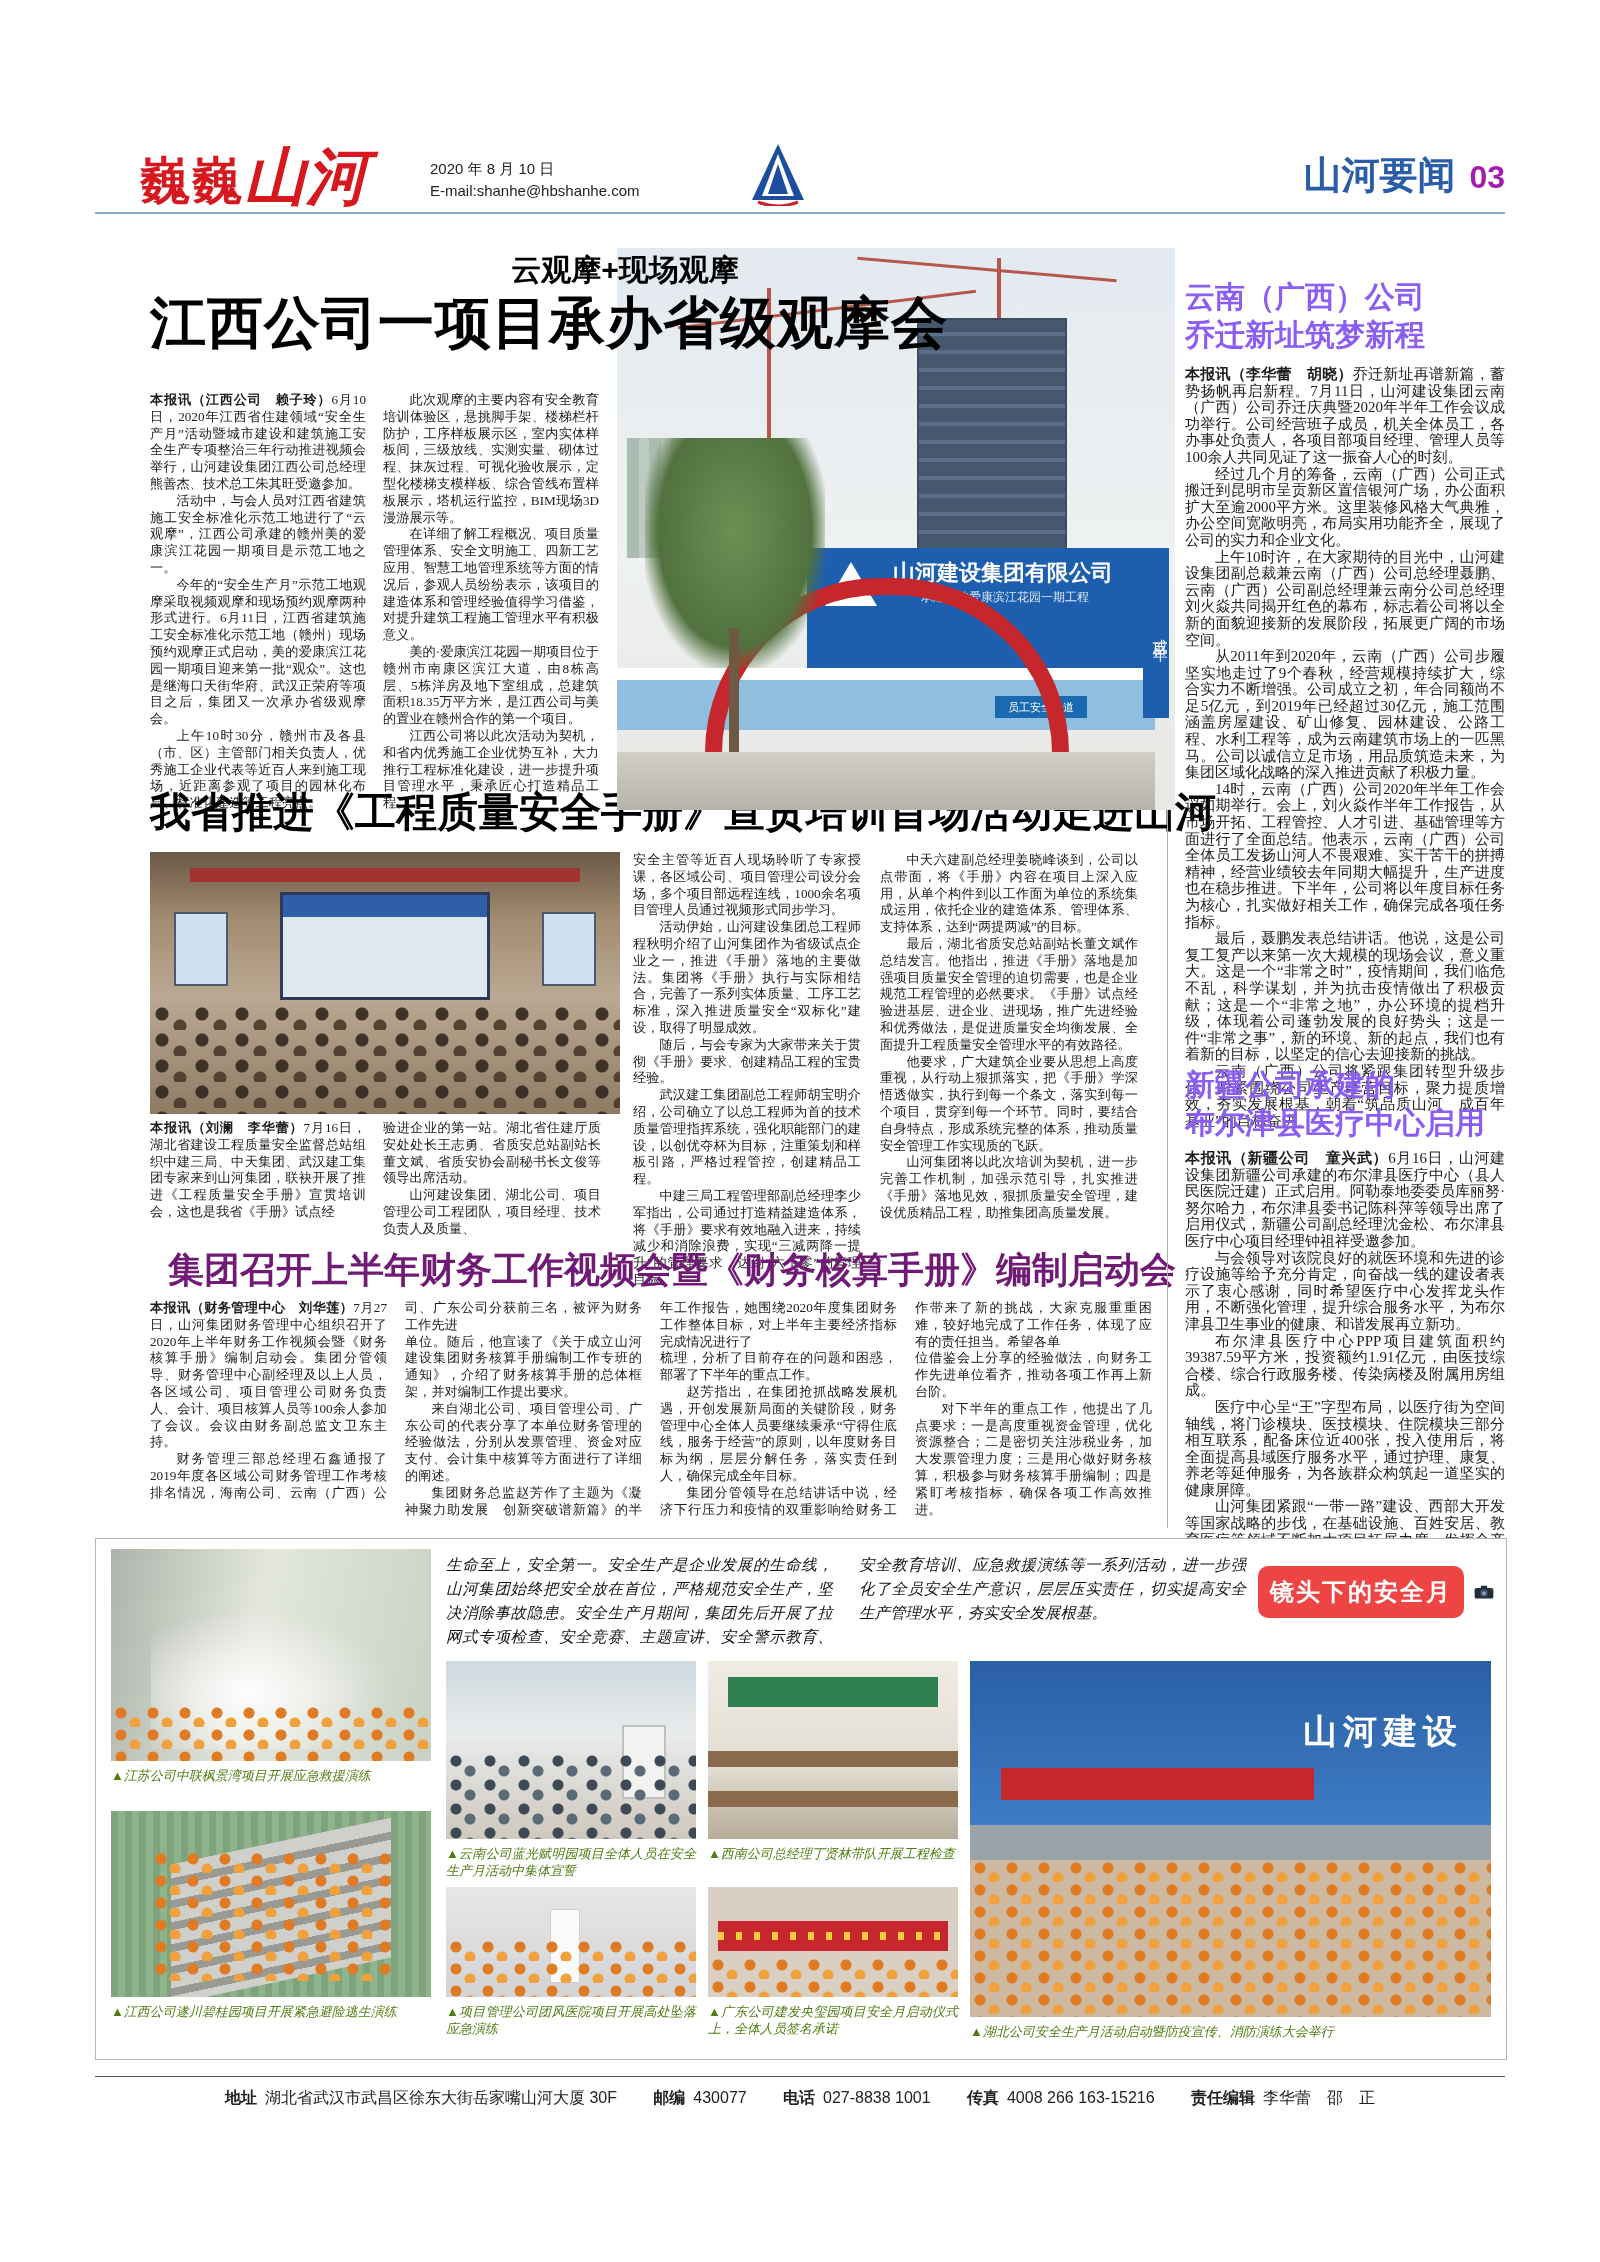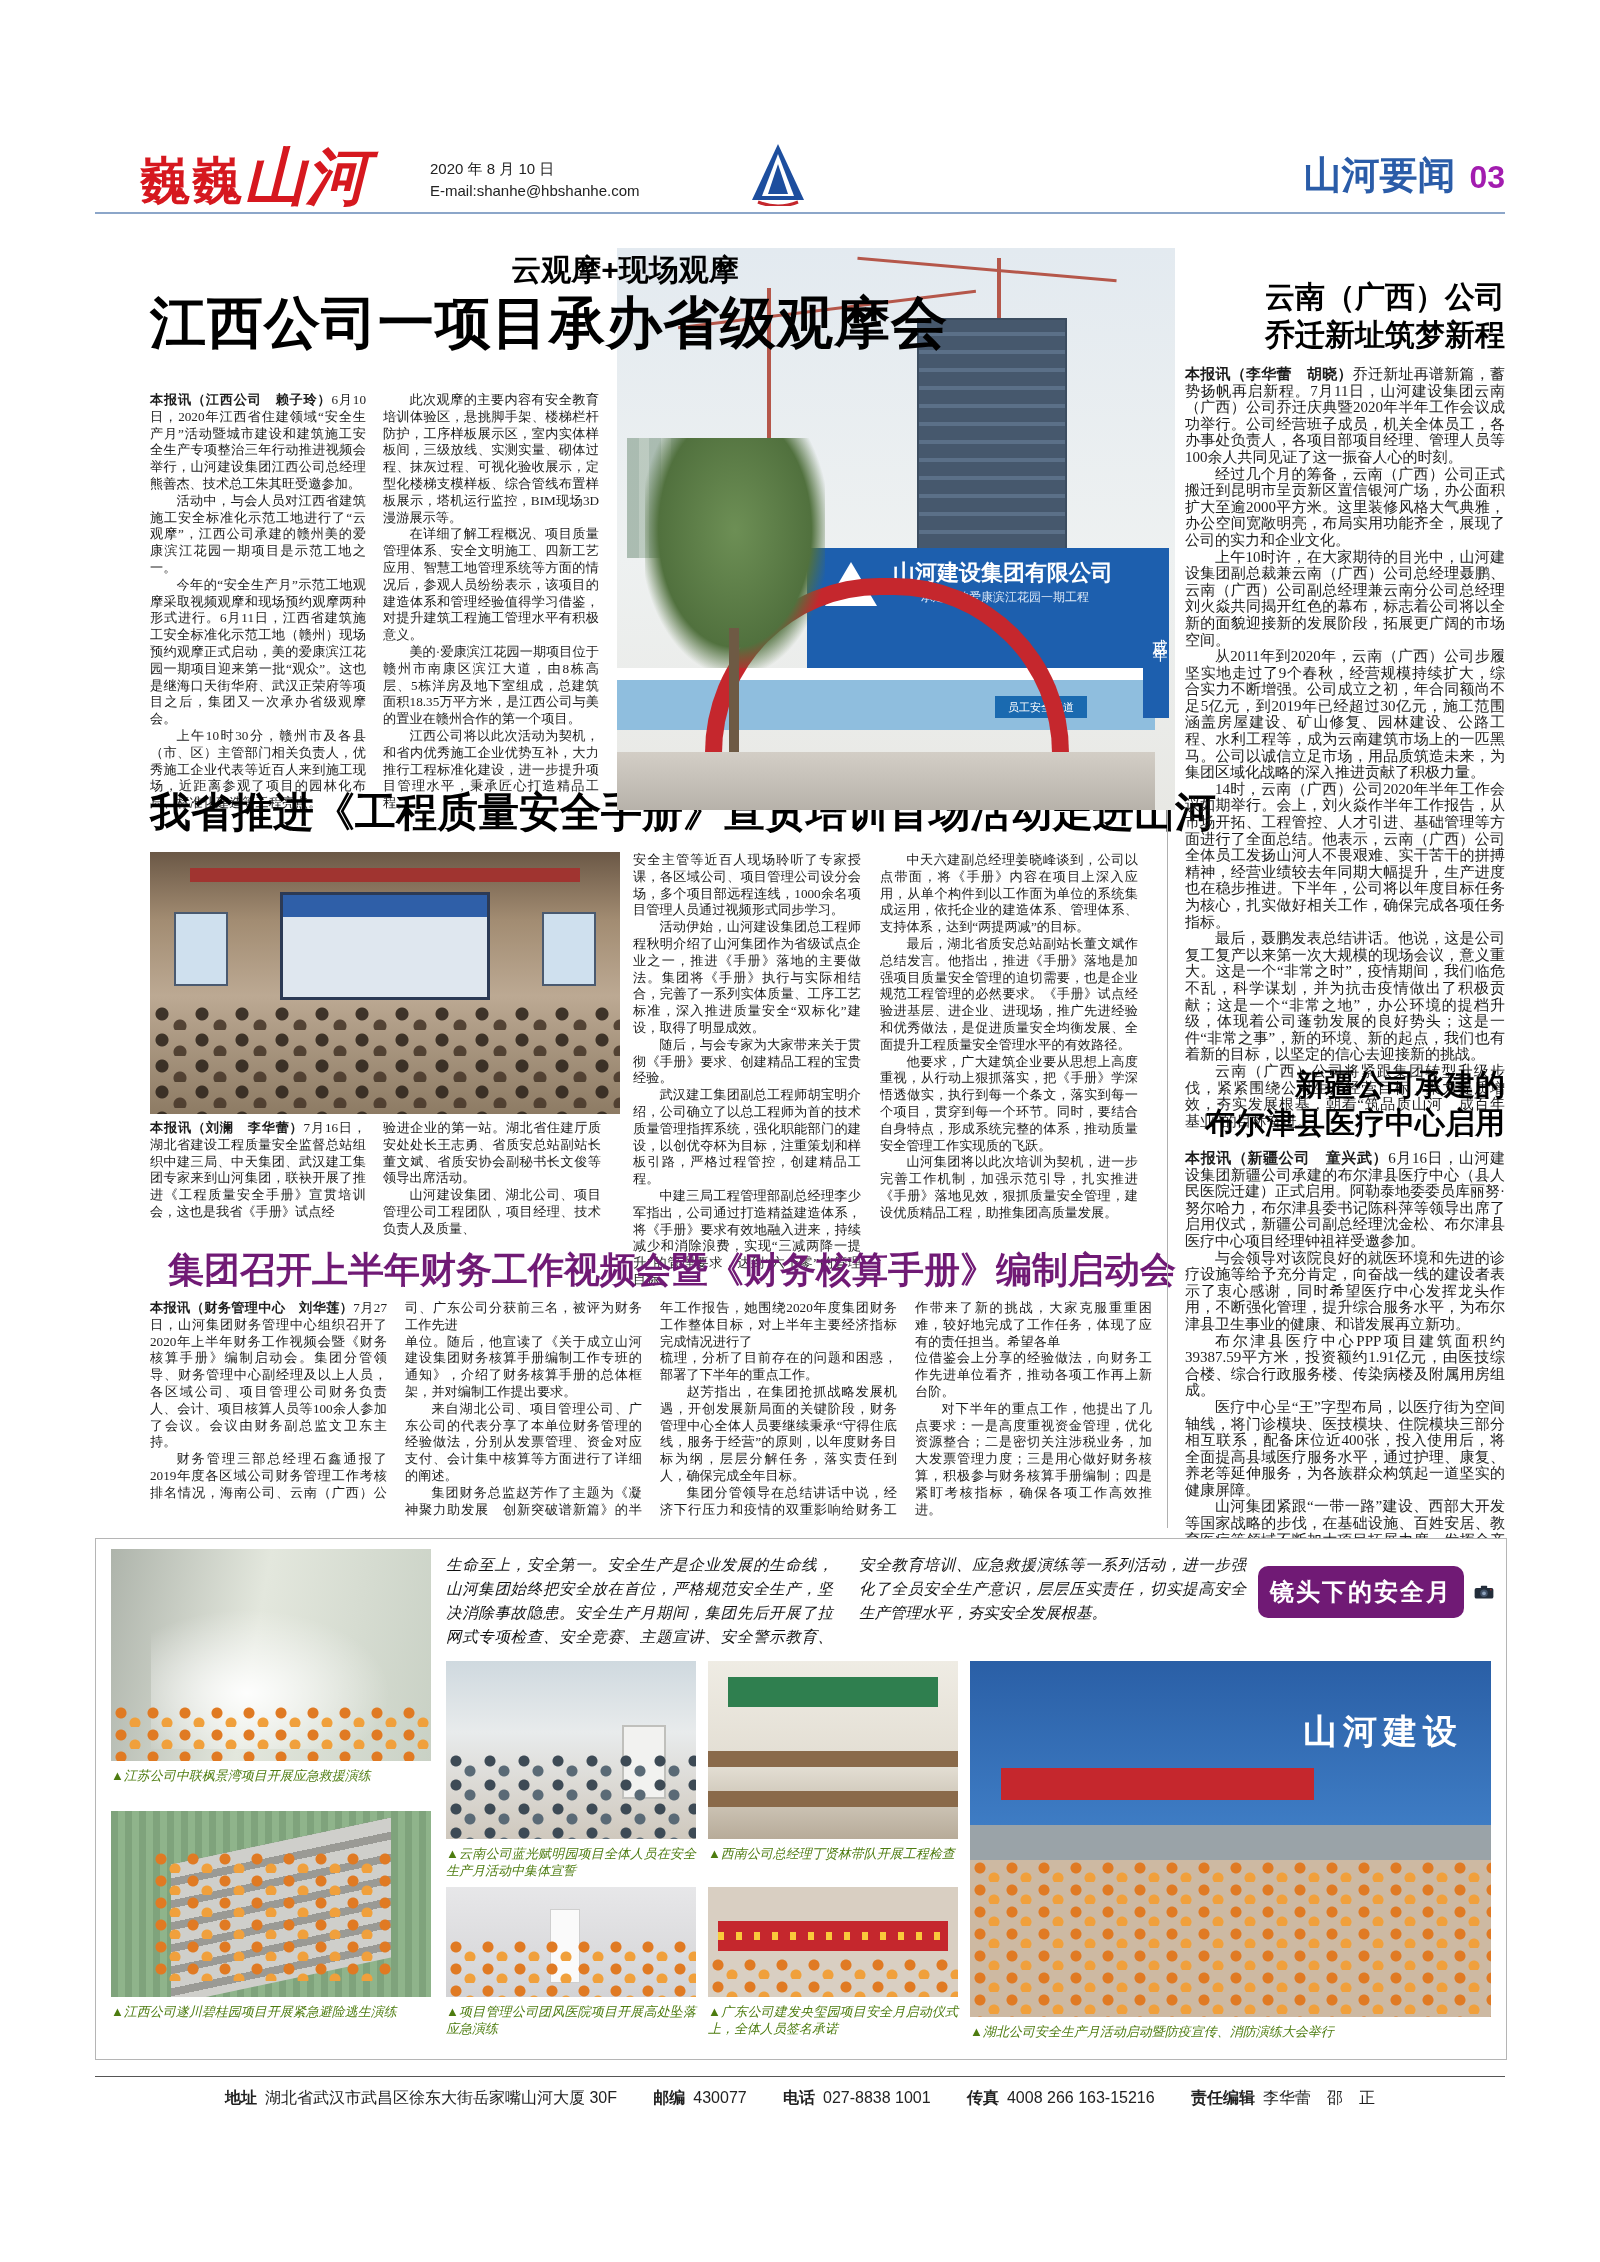--- a/index.html
+++ b/index.html
@@ -25,22 +25,22 @@
   .lead{font-weight:bold;}
   
   .kicker{left:150px;top:250px;width:950px;text-align:center;font-family:"Liberation Sans",sans-serif;
           font-weight:bold;font-size:30px;color:#000;z-index:3;}
   .h1{left:150px;top:286px;width:1005px;font-family:"Liberation Sans",sans-serif;font-weight:900;
       font-size:56px;letter-spacing:1px;color:#000;z-index:3;white-space:nowrap;}
   .h2{left:150px;top:785px;width:1010px;font-family:"Liberation Sans",sans-serif;font-weight:900;
       font-size:41px;color:#000;white-space:nowrap;}
   .h3{left:168px;top:1246px;width:1010px;font-family:"Liberation Sans",sans-serif;font-weight:900;
       font-size:36px;color:#701a75;white-space:nowrap;}
-  .side-title{width:320px;text-align:right;font-family:"Liberation Sans",sans-serif;font-weight:900;
-      font-size:30px;line-height:38px;color:#000000;}
+  .side-title{width:320px;text-align:left;font-family:"Liberation Sans",sans-serif;font-weight:900;
+      font-size:30px;line-height:38px;color:#8b5cf6;}
   
   .a1c1{left:150px;top:392px;width:216px;height:424px;}
   .a1c2{left:383px;top:392px;width:216px;height:424px;}
   .a2b1{left:150px;top:1120px;width:216px;height:104px;}
   .a2b2{left:383px;top:1120px;width:218px;height:104px;}
   .a2cA{left:633px;top:852px;width:228px;height:372px;}
   .a2cB{left:880px;top:852px;width:258px;height:372px;}
   .a3body{left:150px;top:1300px;width:1002px;height:228px;column-count:4;column-gap:18px;}
   .vrule{left:1167px;top:252px;width:1px;height:1276px;background:#b0b0b0;}
   .s1t{left:1185px;top:278px;}
@@ -87,21 +87,21 @@
          background-image:radial-gradient(circle at 12px 10px,#32281f 0 6px,rgba(0,0,0,0) 7px),
                           radial-gradient(circle at 30px 22px,#4a3a2c 0 6px,rgba(0,0,0,0) 7px);
          background-size:40px 26px;opacity:.9;}
   
   .collage{left:95px;top:1538px;width:1410px;height:520px;border:1px solid #b5b5b5;background:#fff;}
   .cphoto{position:absolute;overflow:hidden;}
   .cap{position:absolute;font-size:13px;line-height:17px;font-style:italic;color:#4d7c0f;text-align:justify;}
   .blurb{position:absolute;left:350px;top:14px;width:800px;height:98px;column-count:2;column-gap:26px;
          font-style:italic;font-size:15.5px;line-height:24px;color:#111;text-align:justify;}
   .badge-wrap{position:absolute;left:1162px;top:14px;width:236px;height:78px;display:flex;align-items:center;gap:10px;}
-  .badge{background:#701a75;color:#fff;font-family:"Liberation Sans",sans-serif;font-weight:bold;
+  .badge{background:#ef4444;color:#fff;font-family:"Liberation Sans",sans-serif;font-weight:bold;
          font-size:24px;letter-spacing:2px;padding:10px 12px;border-radius:10px;white-space:nowrap;}
   .dots-orange{background-image:radial-gradient(circle at 10px 8px,#e07a23 0 5px,rgba(0,0,0,0) 6px),
                radial-gradient(circle at 24px 18px,#f0a03c 0 5px,rgba(0,0,0,0) 6px);background-size:32px 22px;}
   .dots-dark{background-image:radial-gradient(circle at 10px 8px,#3d4a55 0 5px,rgba(0,0,0,0) 6px),
                radial-gradient(circle at 24px 18px,#5a6a76 0 5px,rgba(0,0,0,0) 6px);background-size:34px 24px;}
   .pA{left:15px;top:10px;width:320px;height:212px;background:linear-gradient(100deg,#aeb4ab 0%,#e3e7dd 45%,#c9d1c5 100%);}
   .pA .smoke{position:absolute;left:40px;top:60px;width:240px;height:140px;
              background:radial-gradient(ellipse at 40% 60%,rgba(255,255,255,.95) 0%,rgba(255,255,255,0) 70%);}
   .pA .crowdA{position:absolute;left:0;bottom:0;width:100%;height:56px;}
   .pB{left:350px;top:122px;width:250px;height:178px;background:linear-gradient(180deg,#cfd9df 0%,#e8ebec 40%,#cfc8bd 100%);}

